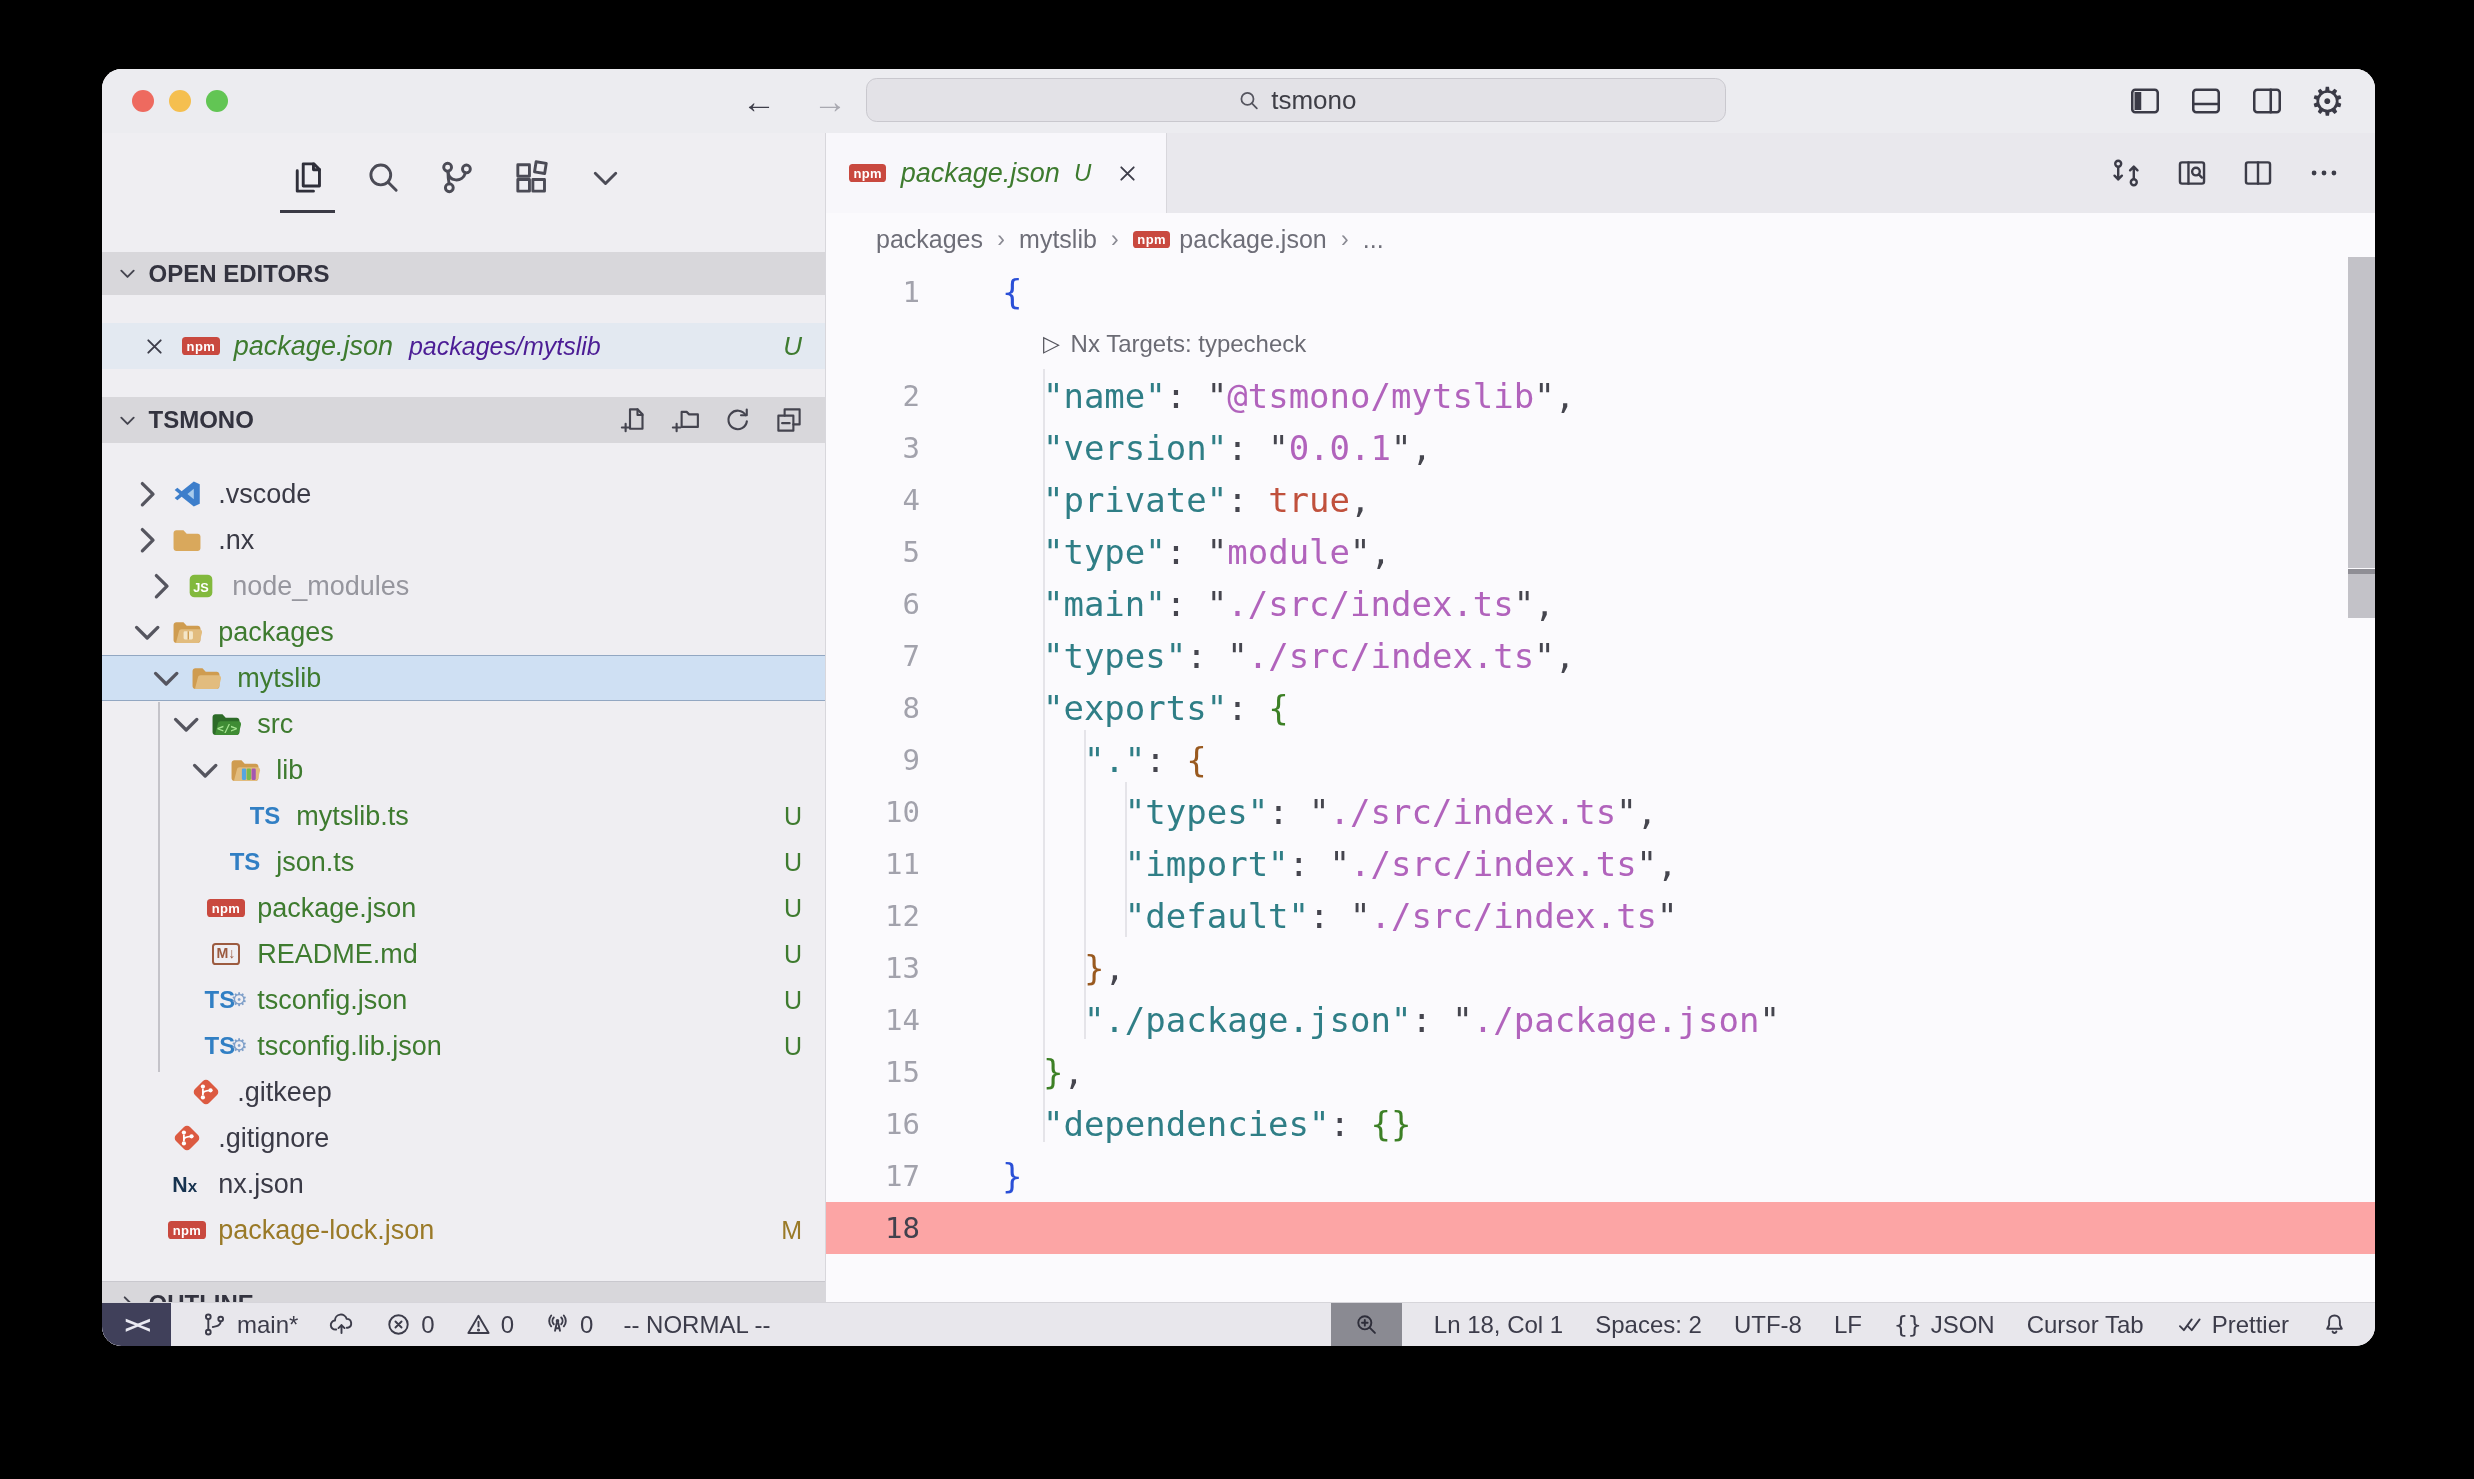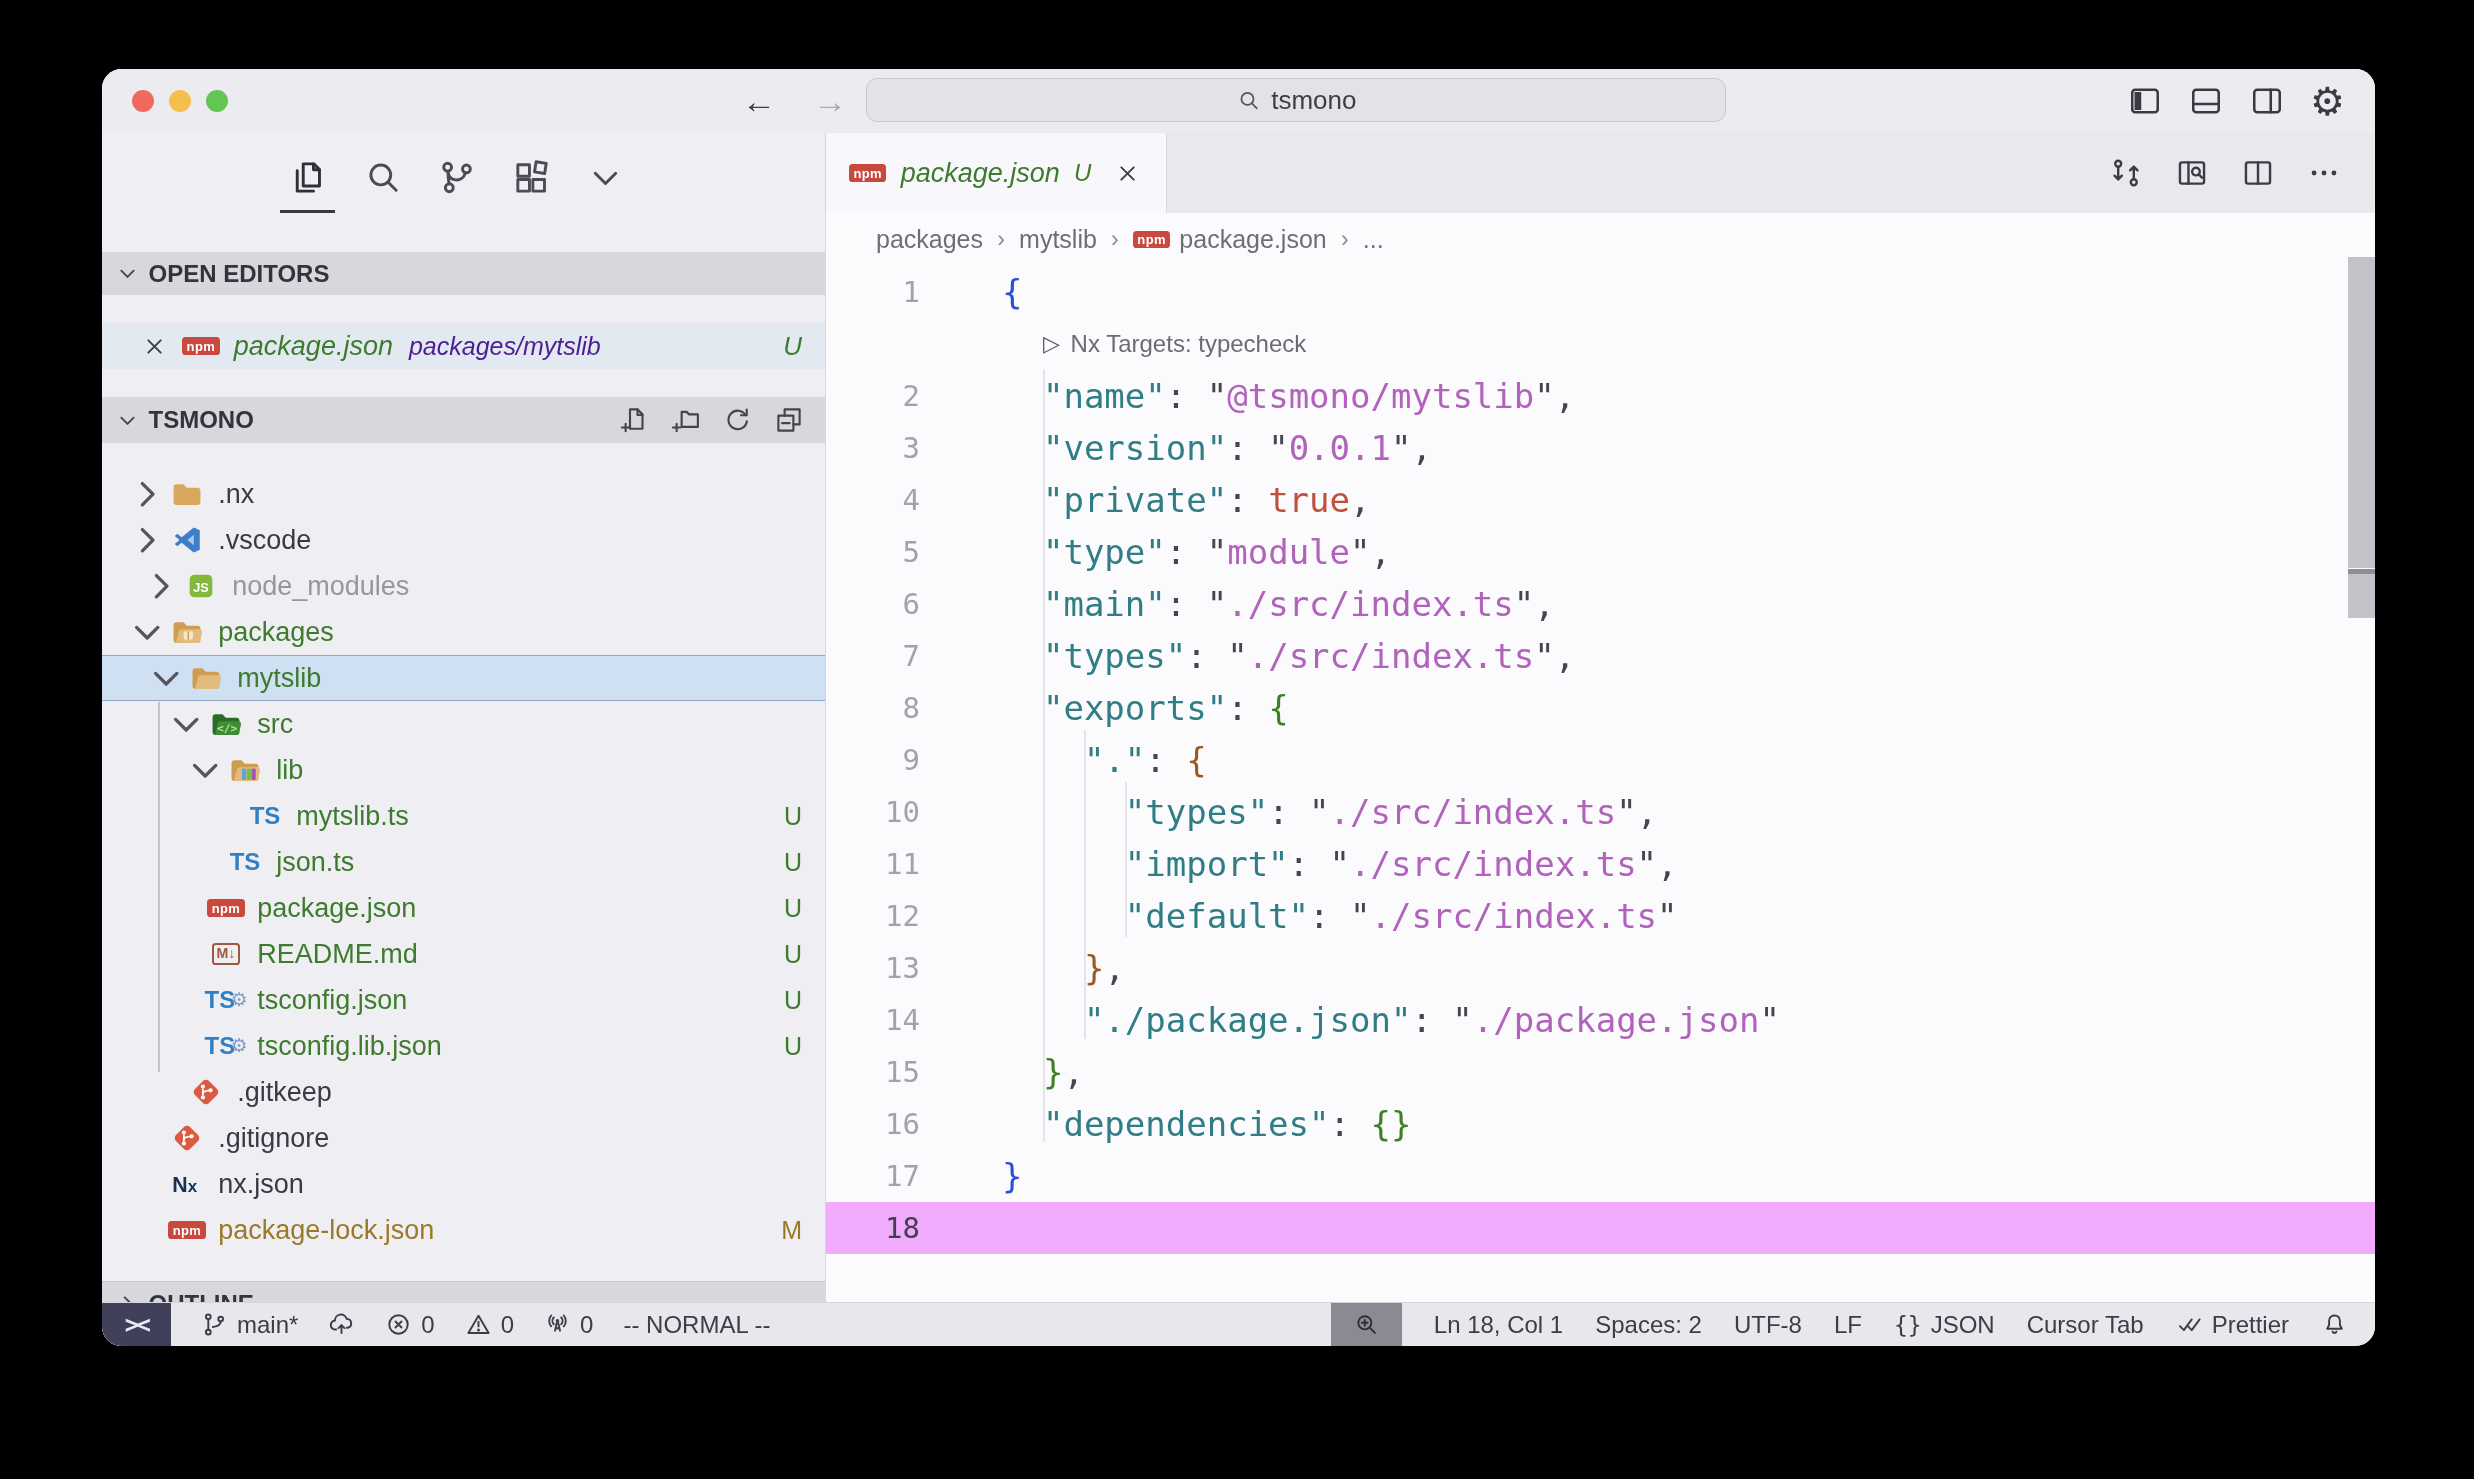--- a/index.html
+++ b/index.html
@@ -59,21 +59,21 @@
   .tab-dirty{font-style:italic;color:#3e7b2f;font-size:24px;}
   .tab .icn.x{width:27px;height:27px;color:#3e3e4a;margin-left:9px;}
   .tab-actions{margin-left:auto;display:flex;align-items:center;gap:32px;padding-right:34px;color:#3c3c48;}
   .tab-actions .icn{width:34px;height:34px;}
   .breadcrumbs{height:53px;flex:0 0 auto;display:flex;align-items:center;gap:14.2px;padding-left:50px;font-size:25px;color:#6e6e78;}
   .bc-sep{color:#8a8a93;font-size:23px;}
   .codewrap{flex:1;position:relative;overflow:hidden;font-family:"DejaVu Sans Mono","Liberation Mono",monospace;font-size:34px;}
   .eguide{position:absolute;width:1.8px;background:#e5e4e9;z-index:0;}
   .g2{left:217px;top:103px;height:773px}.g4{left:258px;top:464px;height:309px}.g6{left:299px;top:516px;height:155px}
   .cline{display:flex;height:52px;align-items:center;position:relative;z-index:1;}
-  .cline.current{background:#f0abfc;}
+  .cline.current{background:#fca5a5;}
   .gut{width:133px;flex:0 0 auto;text-align:right;padding-right:39px;box-sizing:border-box;color:#a2a2ac;font-size:29px;}
   .cline.current .gut{color:#41414d;}
   .ctext{white-space:pre;padding-left:43px;}
   .tk-key{color:#2f7e86}.tk-str{color:#b163bc}.tk-quo{color:#45454e}.tk-punc{color:#45454e}
   .tk-b1{color:#2a4fd7}.tk-b2{color:#3d8026}.tk-b3{color:#99591f}.tk-kw{color:#c0503c}
   .lens{height:52px;display:flex;align-items:center;padding-left:217px;font-family:"Liberation Sans","DejaVu Sans",sans-serif;font-size:24px;color:#6b6b74;gap:10.7px;z-index:1;position:relative;}
   .lens .tri{font-size:22px;color:#55555e;}
   .scroll{position:absolute;right:0;width:27px;z-index:5;}
   .sbt1{top:124px;height:311px;background:#c3c2c8;}
   .sbstripe{top:436px;height:5.3px;background:#8f8e95;}
@@ -250,41 +250,41 @@
       <div class="tree" id="tree">
           <div class="trow " style="padding-left:18px">
     <span class="chev">
               <svg viewBox="0 0 24 24" fill="none" stroke="currentColor" stroke-width="1.7" stroke-linecap="round" stroke-linejoin="round">
                 <path d="M9.5 6.5 15 12 9.5 17.5"></path>
               </svg>
             </span>
             <span class="ficon">
               <span class="icn ">
                 <svg viewBox="0 0 24 24">
-                  <path d="M2.5 7.2c0-1.1.9-2 2-2h5l2.3 2.3h7.7c1.1 0 2 .9 2 2v8.3c0 1.1-.9 2-2 2h-15c-1.1 0-2-.9-2-2Z" fill="#d9a85c"></path>
-                </svg>
-              </span>
-            </span>
-    <span class="lbl ">.nx</span>
+                  <path fill="#3d7ecb" d="M16.8 3.2 21 5.2v13.6l-4.2 2-8.6-6.9-3 2.5-1.9-1.6 3.4-2.8-3.4-2.8 1.9-1.6 3 2.5Z"></path>
+                  <path fill="#a8cbec" d="M16.8 8.3v7.4L12.3 12Z"></path>
+                </svg>
+              </span>
+            </span>
+    <span class="lbl ">.vscode</span>
           </div>
           <div class="trow " style="padding-left:18px">
     <span class="chev">
               <svg viewBox="0 0 24 24" fill="none" stroke="currentColor" stroke-width="1.7" stroke-linecap="round" stroke-linejoin="round">
                 <path d="M9.5 6.5 15 12 9.5 17.5"></path>
               </svg>
             </span>
             <span class="ficon">
               <span class="icn ">
                 <svg viewBox="0 0 24 24">
-                  <path fill="#3d7ecb" d="M16.8 3.2 21 5.2v13.6l-4.2 2-8.6-6.9-3 2.5-1.9-1.6 3.4-2.8-3.4-2.8 1.9-1.6 3 2.5Z"></path>
-                  <path fill="#a8cbec" d="M16.8 8.3v7.4L12.3 12Z"></path>
-                </svg>
-              </span>
-            </span>
-    <span class="lbl ">.vscode</span>
+                  <path d="M2.5 7.2c0-1.1.9-2 2-2h5l2.3 2.3h7.7c1.1 0 2 .9 2 2v8.3c0 1.1-.9 2-2 2h-15c-1.1 0-2-.9-2-2Z" fill="#d9a85c"></path>
+                </svg>
+              </span>
+            </span>
+    <span class="lbl ">.nx</span>
           </div>
           <div class="trow " style="padding-left:32px">
     <span class="chev">
               <svg viewBox="0 0 24 24" fill="none" stroke="currentColor" stroke-width="1.7" stroke-linecap="round" stroke-linejoin="round">
                 <path d="M9.5 6.5 15 12 9.5 17.5"></path>
               </svg>
             </span>
             <span class="ficon">
               <span class="icn ">
                 <svg viewBox="0 0 24 24" style="font-size:30px">

